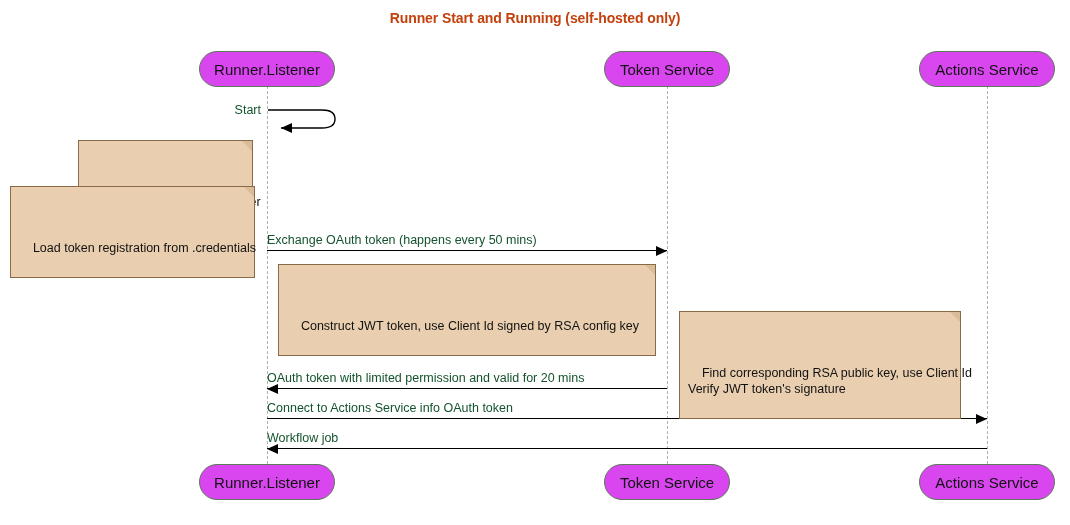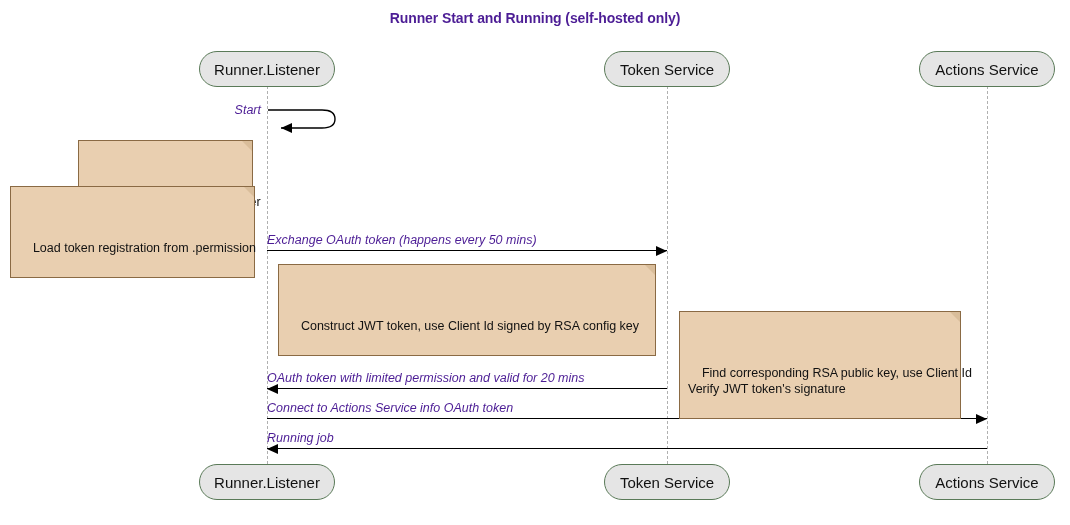--- a/index.html
+++ b/index.html
@@ -21,29 +21,29 @@
 
   
   .diagram-title {
     position: absolute;
     left: 0;
     top: 10px;
     width: 1070px;
     text-align: center;
     font-size: 14px;
     font-weight: bold;
-    color: #4c1d95;
+    color: #c2410c;
     letter-spacing: -0.1px;
   }
 
   
   .participant {
     position: absolute;
     height: 36px;
-    background: #e5e5e5;
+    background: #d946ef;
     border: 1px solid #5a7a58;
     border-radius: 18px;
     display: flex;
     align-items: center;
     justify-content: center;
     font-size: 15px;
     color: #111111;
     box-sizing: border-box;
     z-index: 5;
   }
@@ -107,25 +107,24 @@
     border-left: 11px solid #000000;
   }
   .arrowhead.left {
     border-top: 5px solid transparent;
     border-bottom: 5px solid transparent;
     border-right: 11px solid #000000;
   }
   .msg-label {
     position: absolute;
     font-size: 12.5px;
-    color: #4c1d95;
+    color: #14532d;
     white-space: nowrap;
     z-index: 4;
     background: transparent;
-    font-style: italic;
   }
   .msg-label.centered {
     text-align: left;
   }
 
   
   .selfloop {
     position: absolute;
     z-index: 3;
   }
@@ -161,21 +160,21 @@
   <div class="msg-label" id="selflabel-start" style="left: 217px; top: 103px; width: 44px; text-align: right;">Start</div>
 
   <div class="note" id="note-0" style="left: 78px; top: 140px; width: 175px; min-height: 32px;">
     <span class="fold-edge"></span>
     <span class="fold-inner"></span>
     <span>Load config info from .runner</span>
   </div>
   <div class="note" id="note-1" style="left: 10px; top: 186px; width: 245px; min-height: 32px;">
     <span class="fold-edge"></span>
     <span class="fold-inner"></span>
-    <span>Load token registration from .permission</span>
+    <span>Load token registration from .credentials</span>
   </div>
   <div class="note" id="note-2" style="left: 278px; top: 264px; width: 378px; min-height: 32px;">
     <span class="fold-edge"></span>
     <span class="fold-inner"></span>
     <span>Construct JWT token, use Client Id signed by RSA config key</span>
   </div>
   <div class="note" id="note-3" style="left: 679px; top: 311px; width: 282px; min-height: 48px;">
     <span class="fold-edge"></span>
     <span class="fold-inner"></span>
     <span>Find corresponding RSA public key, use Client Id
@@ -189,21 +188,21 @@
   <div class="msg" id="msgline-2" style="left: 267px; width: 400px; top: 388px;"></div>
   <div class="arrowhead left" id="msghead-2" style="top: 384px; left: 267px;"></div>
   <div class="msg-label centered" id="msglabel-2" style="left: 267px; width: 400px; top: 371px;">OAuth token with limited permission and valid for 20 mins</div>
 
   <div class="msg" id="msgline-3" style="left: 267px; width: 720px; top: 418px;"></div>
   <div class="arrowhead right" id="msghead-3" style="top: 414px; left: 976px;"></div>
   <div class="msg-label centered" id="msglabel-3" style="left: 267px; width: 720px; top: 401px;">Connect to Actions Service info OAuth token</div>
 
   <div class="msg" id="msgline-4" style="left: 267px; width: 720px; top: 448px;"></div>
   <div class="arrowhead left" id="msghead-4" style="top: 444px; left: 267px;"></div>
-  <div class="msg-label centered" id="msglabel-4" style="left: 267px; width: 720px; top: 431px;">Running job</div>
+  <div class="msg-label centered" id="msglabel-4" style="left: 267px; width: 720px; top: 431px;">Workflow job</div>
 
   <div class="participant" id="pbot-0" style="left: 199px; width: 136px; top: 464px;">
     <span>Runner.Listener</span>
   </div>
   <div class="participant" id="pbot-1" style="left: 604px; width: 126px; top: 464px;">
     <span>Token Service</span>
   </div>
   <div class="participant" id="pbot-2" style="left: 919px; width: 136px; top: 464px;">
     <span>Actions Service</span>
   </div>

